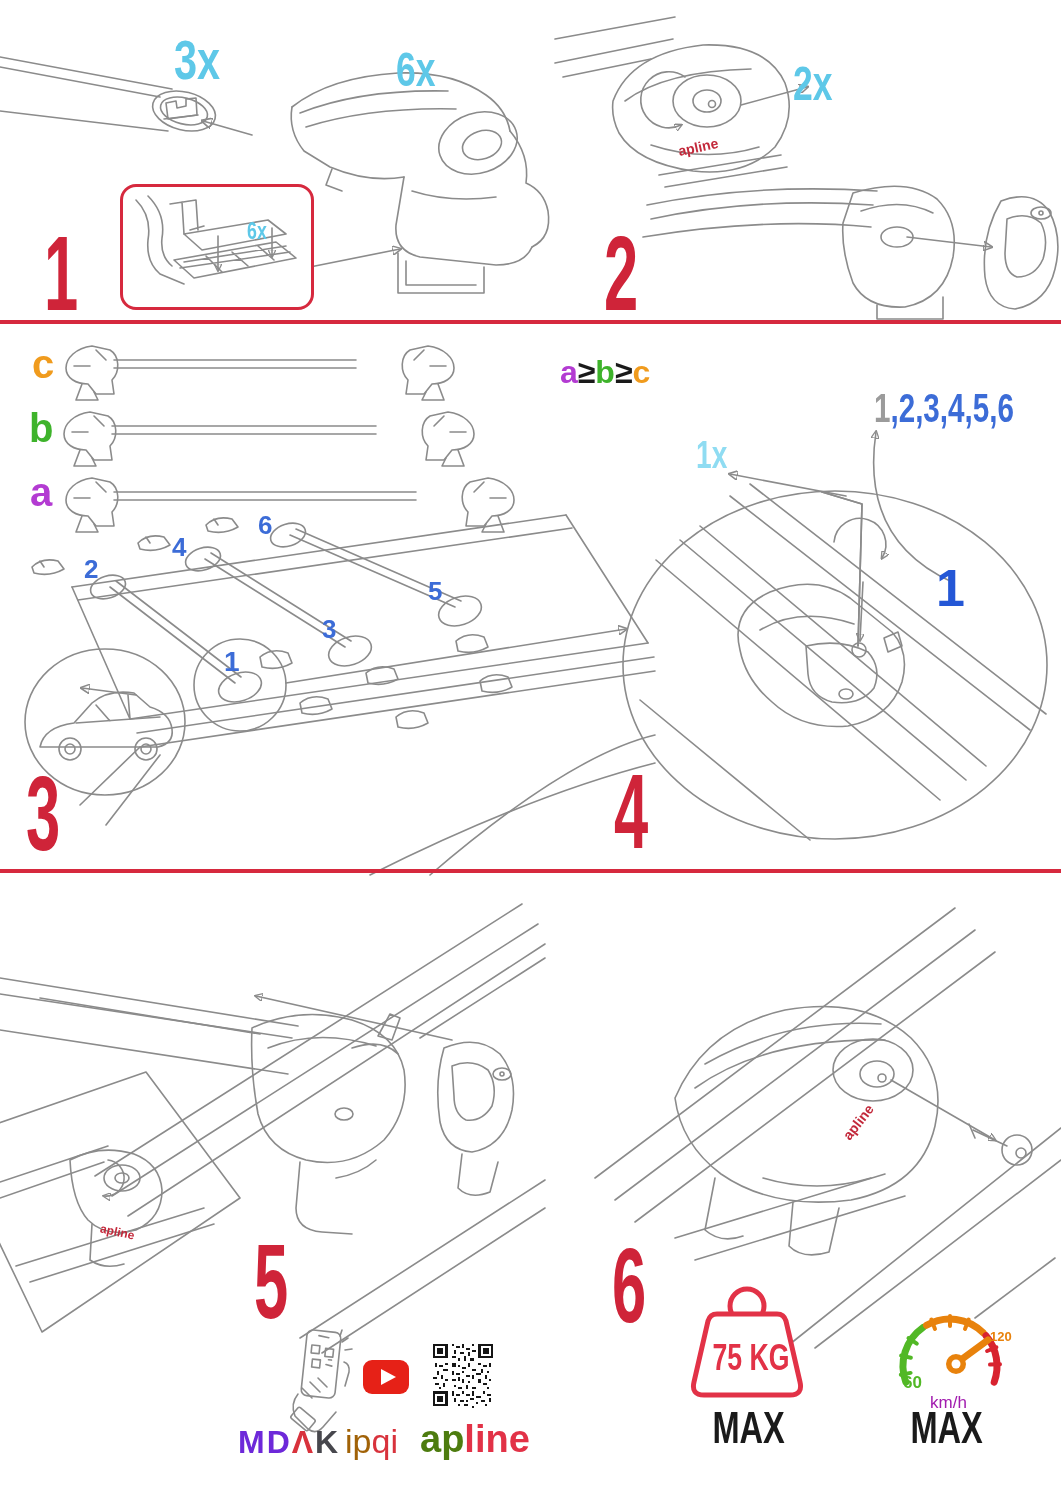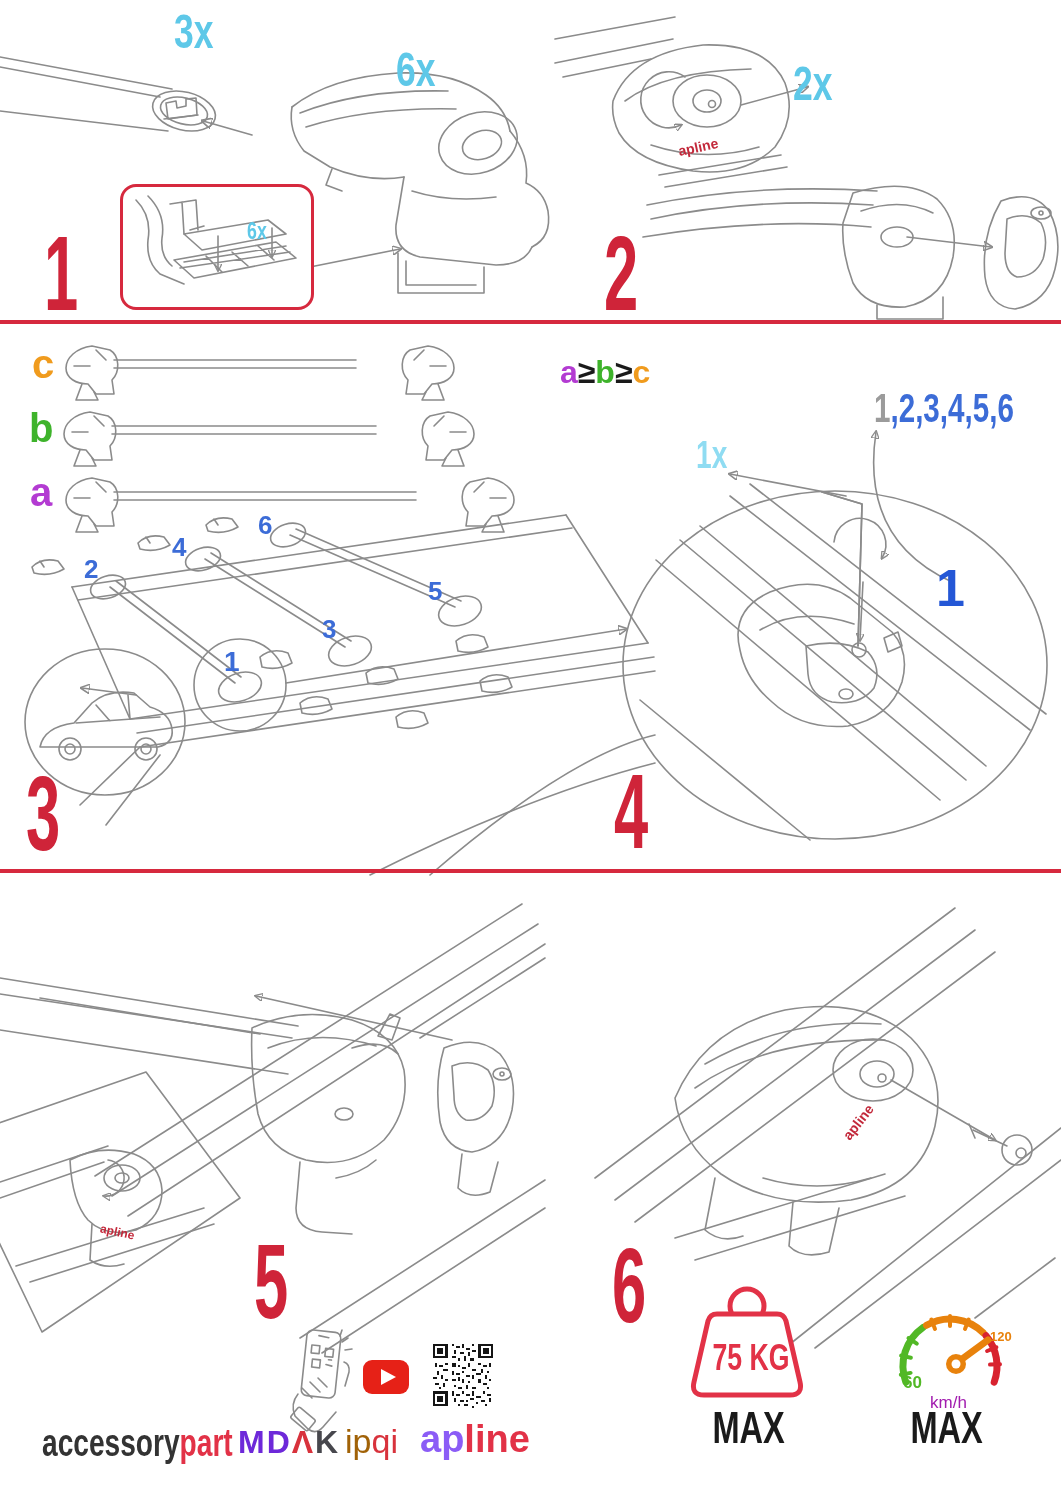--- a/index.html
+++ b/index.html
@@ -76,21 +76,21 @@
     </g>
     <g>
       <path d="M58,44 L142,30 L160,44 L76,60 Z"></path>
       <path d="M48,70 L150,52 L170,68 L68,88 Z"></path>
       <path d="M58,72 L160,56 M54,78 L164,62 M80,66 L96,82 M106,62 L122,76 M132,56 L148,70" stroke-width="1"></path>
     </g>
     <line x1="92" y1="46" x2="92" y2="80" stroke="#e0172f" stroke-width="4" marker-end="url(#m1ir)"></line>
     <line x1="146" y1="38" x2="146" y2="66" stroke="#e0172f" stroke-width="4" marker-end="url(#m1ir)"></line>
   </svg>
 
-  <div class="t cyan" style="left:174px;top:8px;font-size:48px">
+  <div class="t cyan" style="left:174px;top:32px;font-size:56px">
       <span class="cond">3x</span>
     </div>
   <div class="t cyan" style="left:396px;top:46px;font-size:48px">
       <span class="cond">6x</span>
     </div>
   <div class="t cyan" style="left:247px;top:219px;font-size:24px">
       <span class="cond">6x</span>
     </div>
   <div class="t stepnum" style="left:44px;top:220px">1</div>
 
@@ -378,23 +378,20 @@
       <path d="M418,252 L452,268" stroke-width="5" stroke="#8b8b8b"></path>
       <path d="M414,246 L420,260" stroke-width="1.4"></path>
       <circle cx="462" cy="272" r="15"></circle>
       <circle cx="466" cy="275" r="5"></circle>
     </g>
   </svg>
   <div class="t" style="left:838px;top:1115px;font-size:14px;color:#c3293b;transform:rotate(-52deg)">apline</div>
   <div class="t stepnum" style="left:612px;top:1232px">6</div>
 
 
-  <div class="t" style="left:42px;top:1424px;font-size:38px">
-    <span class="cond"><span style="color:#333">accessory</span><span style="color:#e23247">part</span></span>
-  </div>
 
   <svg class="lineart" style="left:288px;top:1328px" width="66" height="106" viewBox="0 0 66 106">
     <g stroke="#3a3a3a" stroke-width="2.4">
       <rect x="16" y="3" width="34" height="66" rx="6" transform="rotate(6 33 36)"></rect>
       <path d="M28,8 L38,9" transform="rotate(6 33 36)"></path>
       <g stroke-width="1.6">
         <rect x="22" y="18" width="8" height="8" transform="rotate(6 33 36)"></rect>
         <rect x="36" y="20" width="8" height="8" transform="rotate(6 33 36)"></rect>
         <rect x="24" y="32" width="8" height="8" transform="rotate(6 33 36)"></rect>
         <path d="M38,36 l6,1 M40,31 l3,0" transform="rotate(6 33 36)"></path>
@@ -495,21 +492,21 @@
       <rect x="18" y="26" width="2" height="1"></rect>
       <rect x="21" y="28" width="1" height="1"></rect>
     <rect x="23" y="27" width="2" height="1"></rect>
       <rect x="27" y="26" width="1" height="2"></rect>
       <rect x="12" y="29" width="1" height="1"></rect>
     <rect x="15" y="29" width="2" height="1"></rect>
       <rect x="19" y="30" width="1" height="1"></rect>
       <rect x="25" y="29" width="1" height="1"></rect>
   </svg>
   <div class="t" style="left:420px;top:1420px;font-size:38px">
-    <span style="color:#8b5cf6">ap</span><span style="color:#e23247">line</span>
+    <span style="color:#4d7c0f">ap</span><span style="color:#e23247">line</span>
   </div>
 
   <svg style="left:672px;top:1282px" width="150" height="132" viewBox="0 0 150 132">
     <circle cx="75" cy="24" r="17" fill="none" stroke="#e23247" stroke-width="5"></circle>
     <path d="M45,32 L105,32 Q112,32 114,39 L128,100 Q131,113 118,113 L32,113 Q19,113 22,100 L36,39 Q38,32 45,32 Z" fill="#ffffff" stroke="#e23247" stroke-width="5" stroke-linejoin="round"></path>
   </svg>
   <div class="t ctr" style="left:700px;top:1340px;width:96px;font-size:36px;color:#e23247">75 KG</div>
   <div class="t ctr" style="left:700px;top:1406px;width:96px;font-size:44px;color:#1a1a1a">MAX</div>
 
   <svg style="left:882px;top:1292px" width="136" height="120" viewBox="0 0 136 120">

